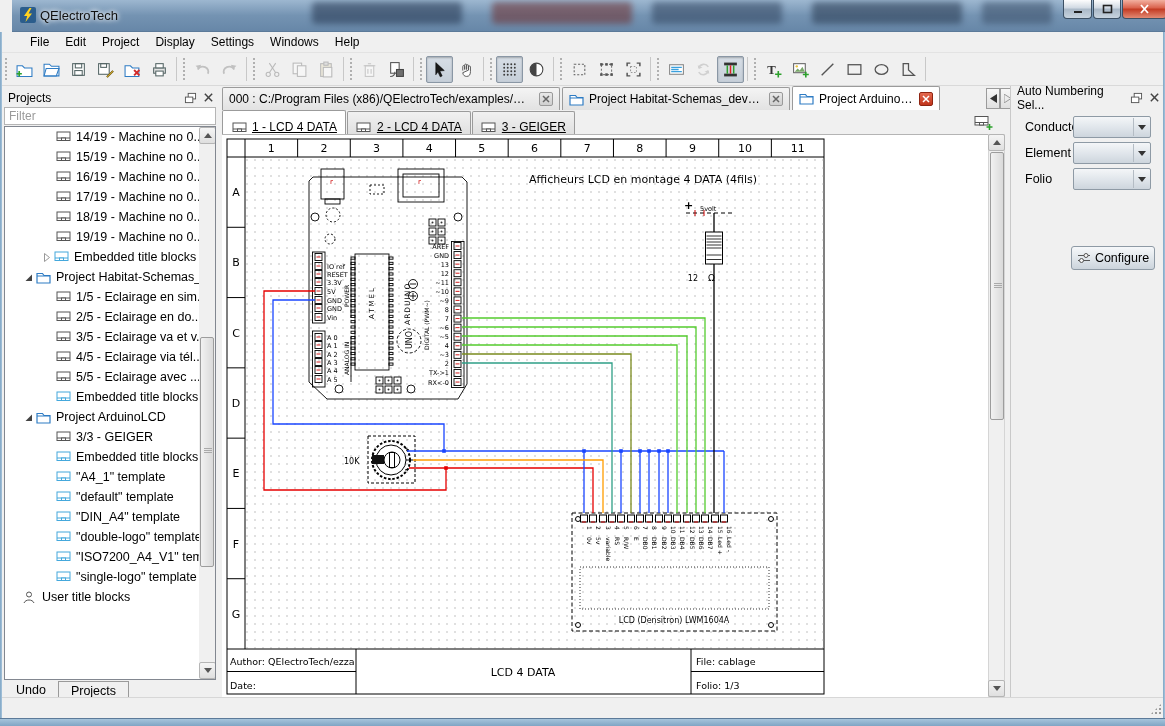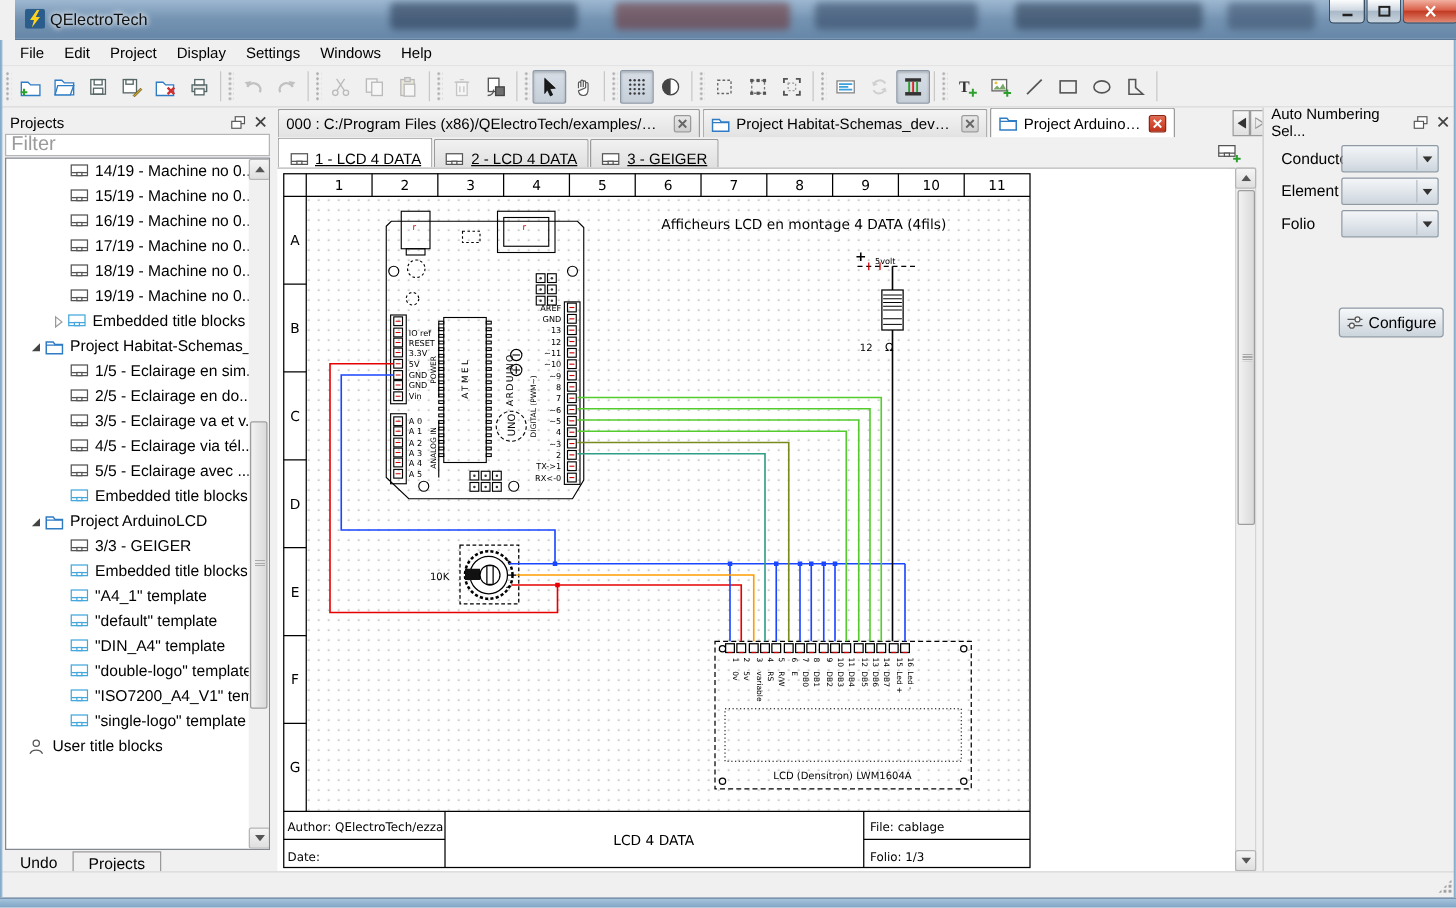--- a/index.html
+++ b/index.html
@@ -10,35 +10,35 @@
     background:linear-gradient(#9db7d0,#7493b2 50%,#6787a8); overflow:hidden;
     border-bottom:1px solid #5c7a99;}
   .blob { position:absolute; top:2px; height:22px; border-radius:4px; filter:blur(3px); opacity:.55; }
   #apptitle { position:absolute; left:28px; top:8px; color:#111; text-shadow:0 0 4px #fff,0 0 6px #fff; font-size:13px; z-index:3;}
   #appicon { position:absolute; left:8px; top:7px; width:16px; height:16px; z-index:3;}
   #winbtns { position:absolute; right:10px; top:0; display:flex; z-index:5;}
   .wbtn { height:19px; border:1px solid #3c5064; border-top:none; border-radius:0 0 4px 4px;
     background:linear-gradient(#fdfdfd,#cfd8e2 45%,#a9b8c7 50%,#c8d4df); display:flex; align-items:center; justify-content:center; margin-left:1px;}
   .wbtn.close { background:linear-gradient(#f2b0a0,#d9604a 45%,#c23a22 50%,#e28a74); }
   
-  #menubar { position:absolute; left:0; top:32px; width:1165px; height:21px; background:#f0f0f0; display:flex; align-items:center; padding-left:8px; border-bottom:1px solid #e3e3e3;}
+  #menubar { position:absolute; left:0; top:32px; width:1165px; height:21px; background:#f0f0f0; display:flex; align-items:center; padding-left:22px; border-bottom:1px solid #e3e3e3;}
   .menu-item { padding:2px 8px; color:#000; }
   
   #toolbar { position:absolute; left:0; top:53px; width:1165px; height:33px; background:#f0f0f0; display:flex; align-items:center; border-bottom:1px solid #d9d9d9; padding-left:2px;}
   .tb-handle { width:5px; height:24px; margin:0 2px;
     background-image:radial-gradient(circle,#b0b0b0 1px,transparent 1.2px); background-size:4px 4px; }
   .tb-sep { width:1px; height:24px; background:#c8c8c8; margin:0 3px; }
   .tb-btn { width:27px; height:27px; border:1px solid transparent; border-radius:2px; display:flex; align-items:center; justify-content:center; }
   .tb-btn.checked { background:linear-gradient(#d7dee6,#c6cfd9); border-color:#8a97a5; box-shadow:inset 0 1px 2px rgba(0,0,0,.25); }
   .tb-btn.disabled { opacity:.45; }
   
   .dock-header { position:absolute; height:19px; font-size:12px; color:#000; display:flex; align-items:center; }
   .dock-title { flex:1; padding-left:4px; }
   .dock-ico { width:16px; height:14px; display:flex; align-items:center; justify-content:center; margin-right:2px; }
-  #filter-input { position:absolute; left:4px; top:107px; width:212px; height:18px; border:1px solid #b5b5b5; padding:1px 4px; font-size:16px; color:#444; background:#fff;}
+  #filter-input { position:absolute; left:4px; top:107px; width:212px; height:18px; border:1px solid #b5b5b5; padding:1px 4px; font-size:12px; color:#444; background:#fff;}
   #filter-input::placeholder { color:#9a9a9a; }
   #tree-box { position:absolute; left:4px; top:126px; width:212px; height:554px; border:1px solid #828790; background:#fff; overflow:hidden;}
   #tree { position:absolute; left:0; top:0; width:194px; }
   .trow { height:20px; display:flex; align-items:center; white-space:nowrap; }
   .trow .lbl { padding-left:5px; font-size:12.5px; color:#000; overflow:hidden; }
   .sel-hl { background:linear-gradient(#ddecfc,#c2dcf5); border:1px solid #84acdd; border-radius:2px; }
   .spacer { flex:none; }
   .expander { width:14px; flex:none; display:flex; align-items:center; justify-content:center;}
   .ticon { width:16px; flex:none; display:flex; align-items:center; justify-content:center;}
   

